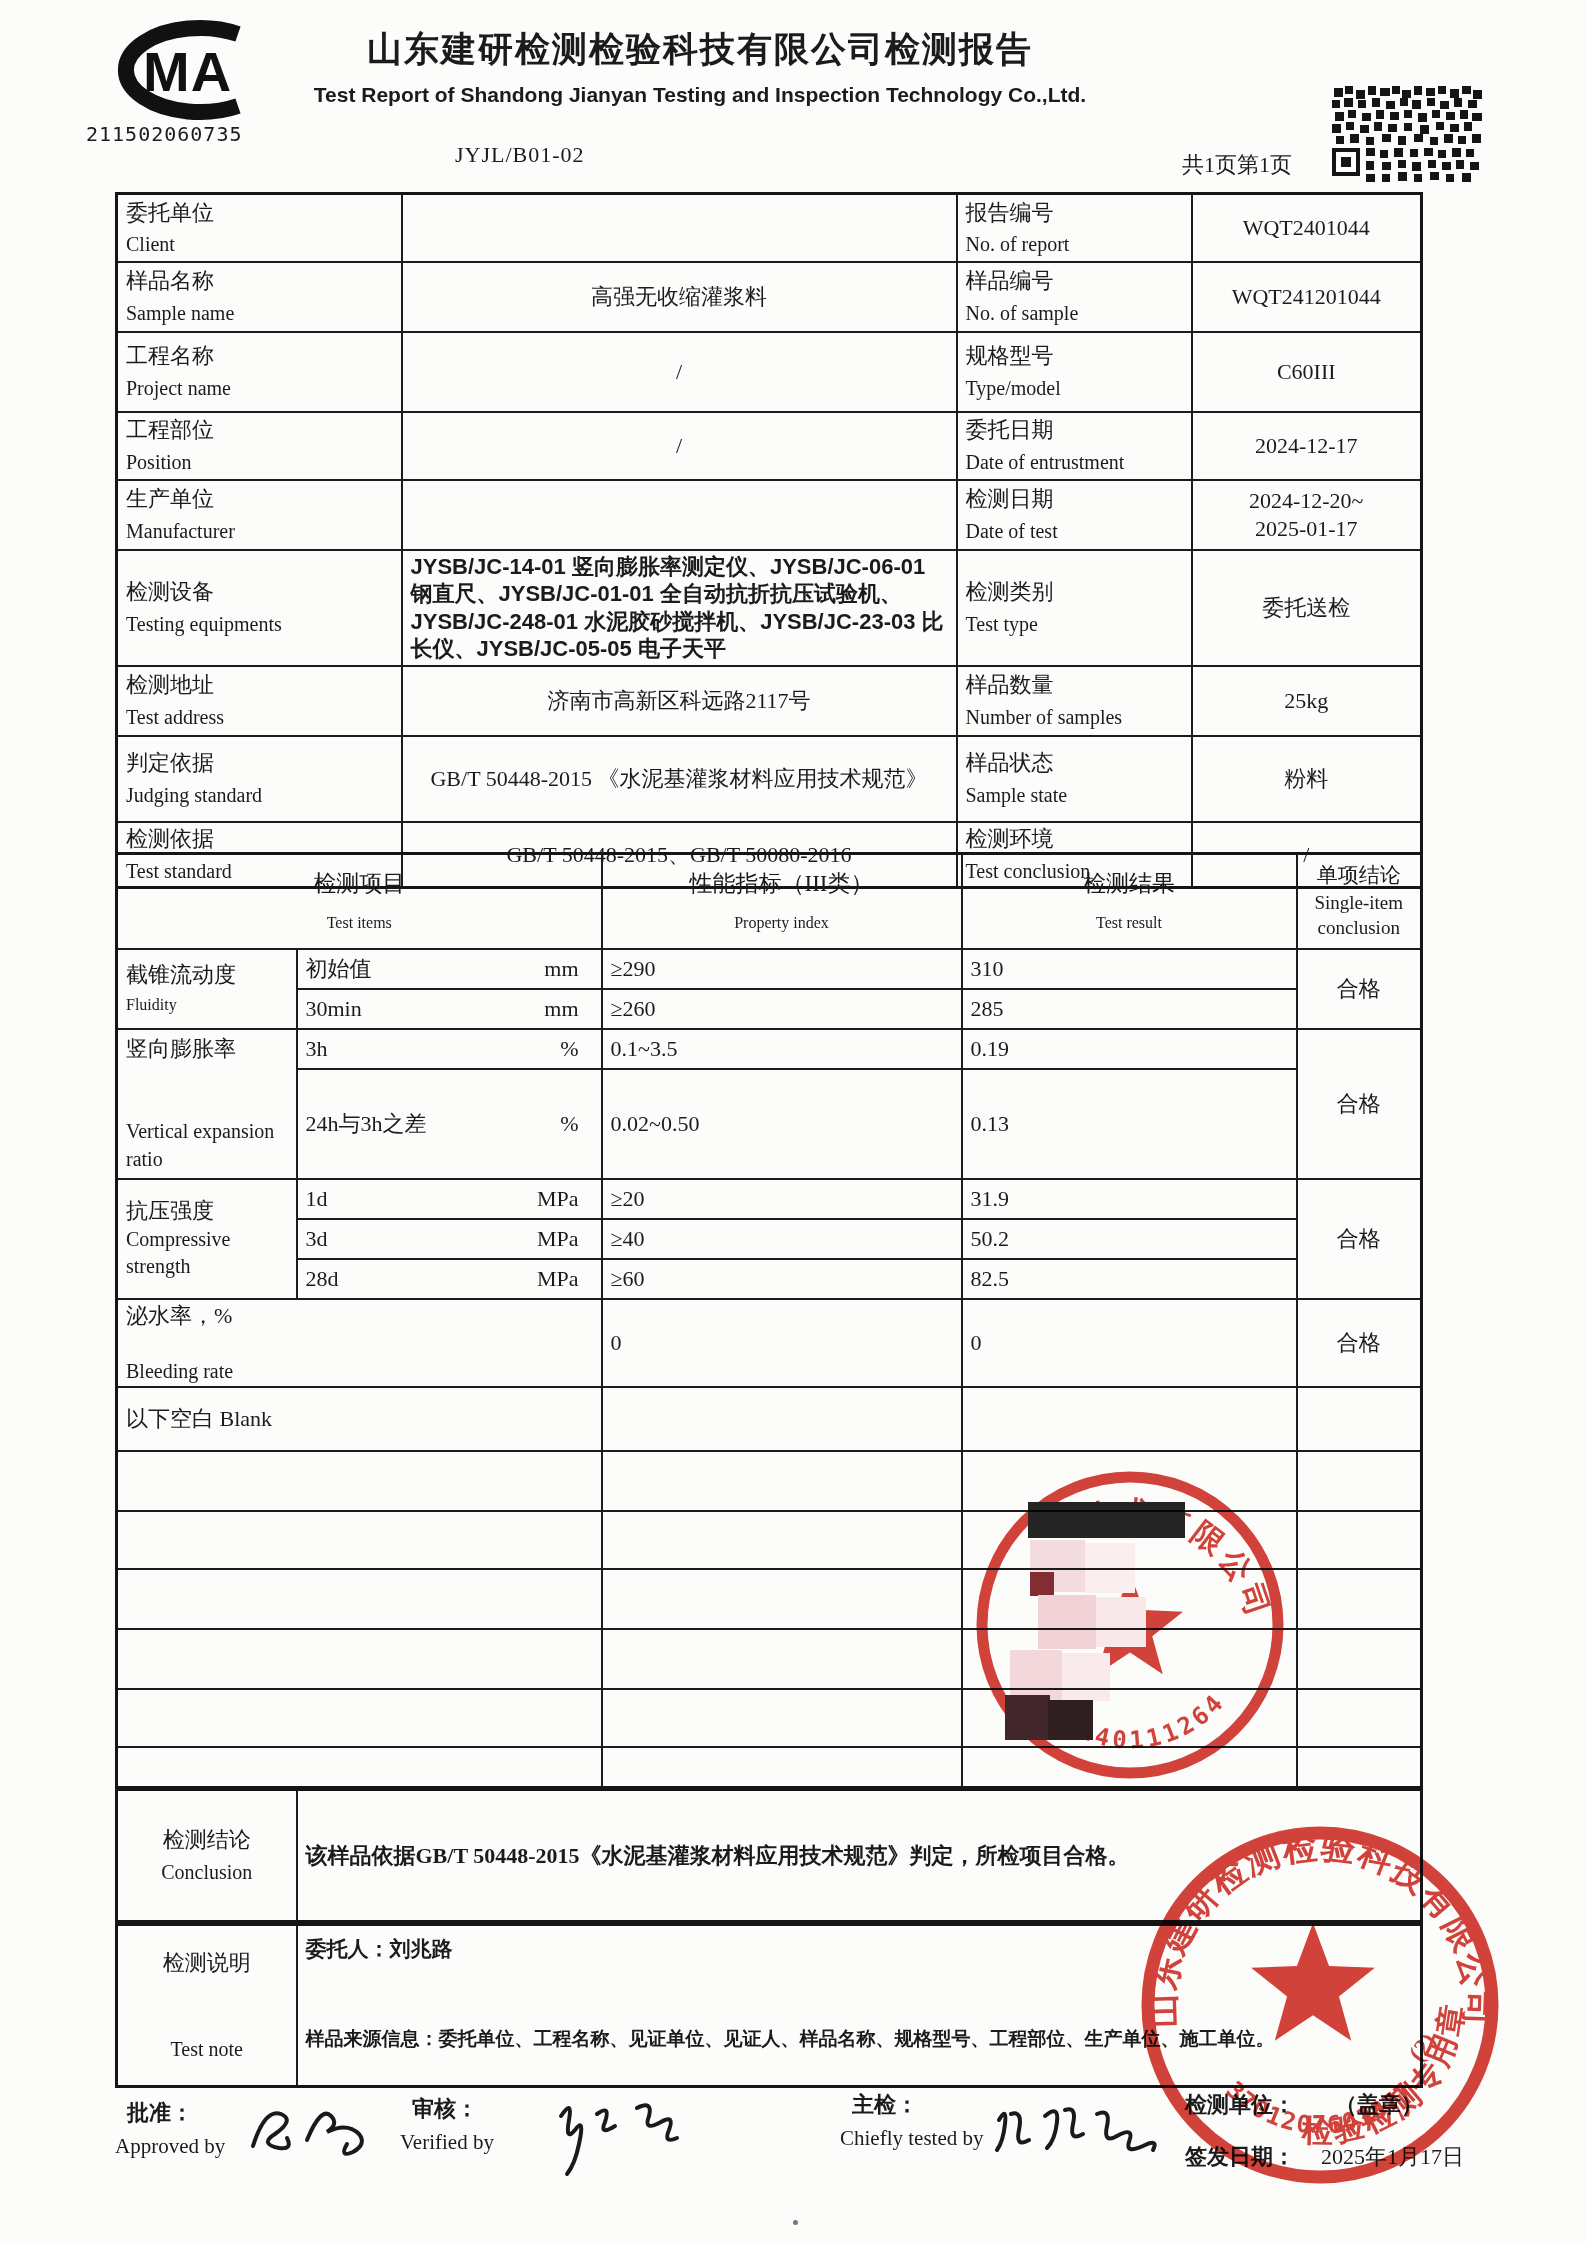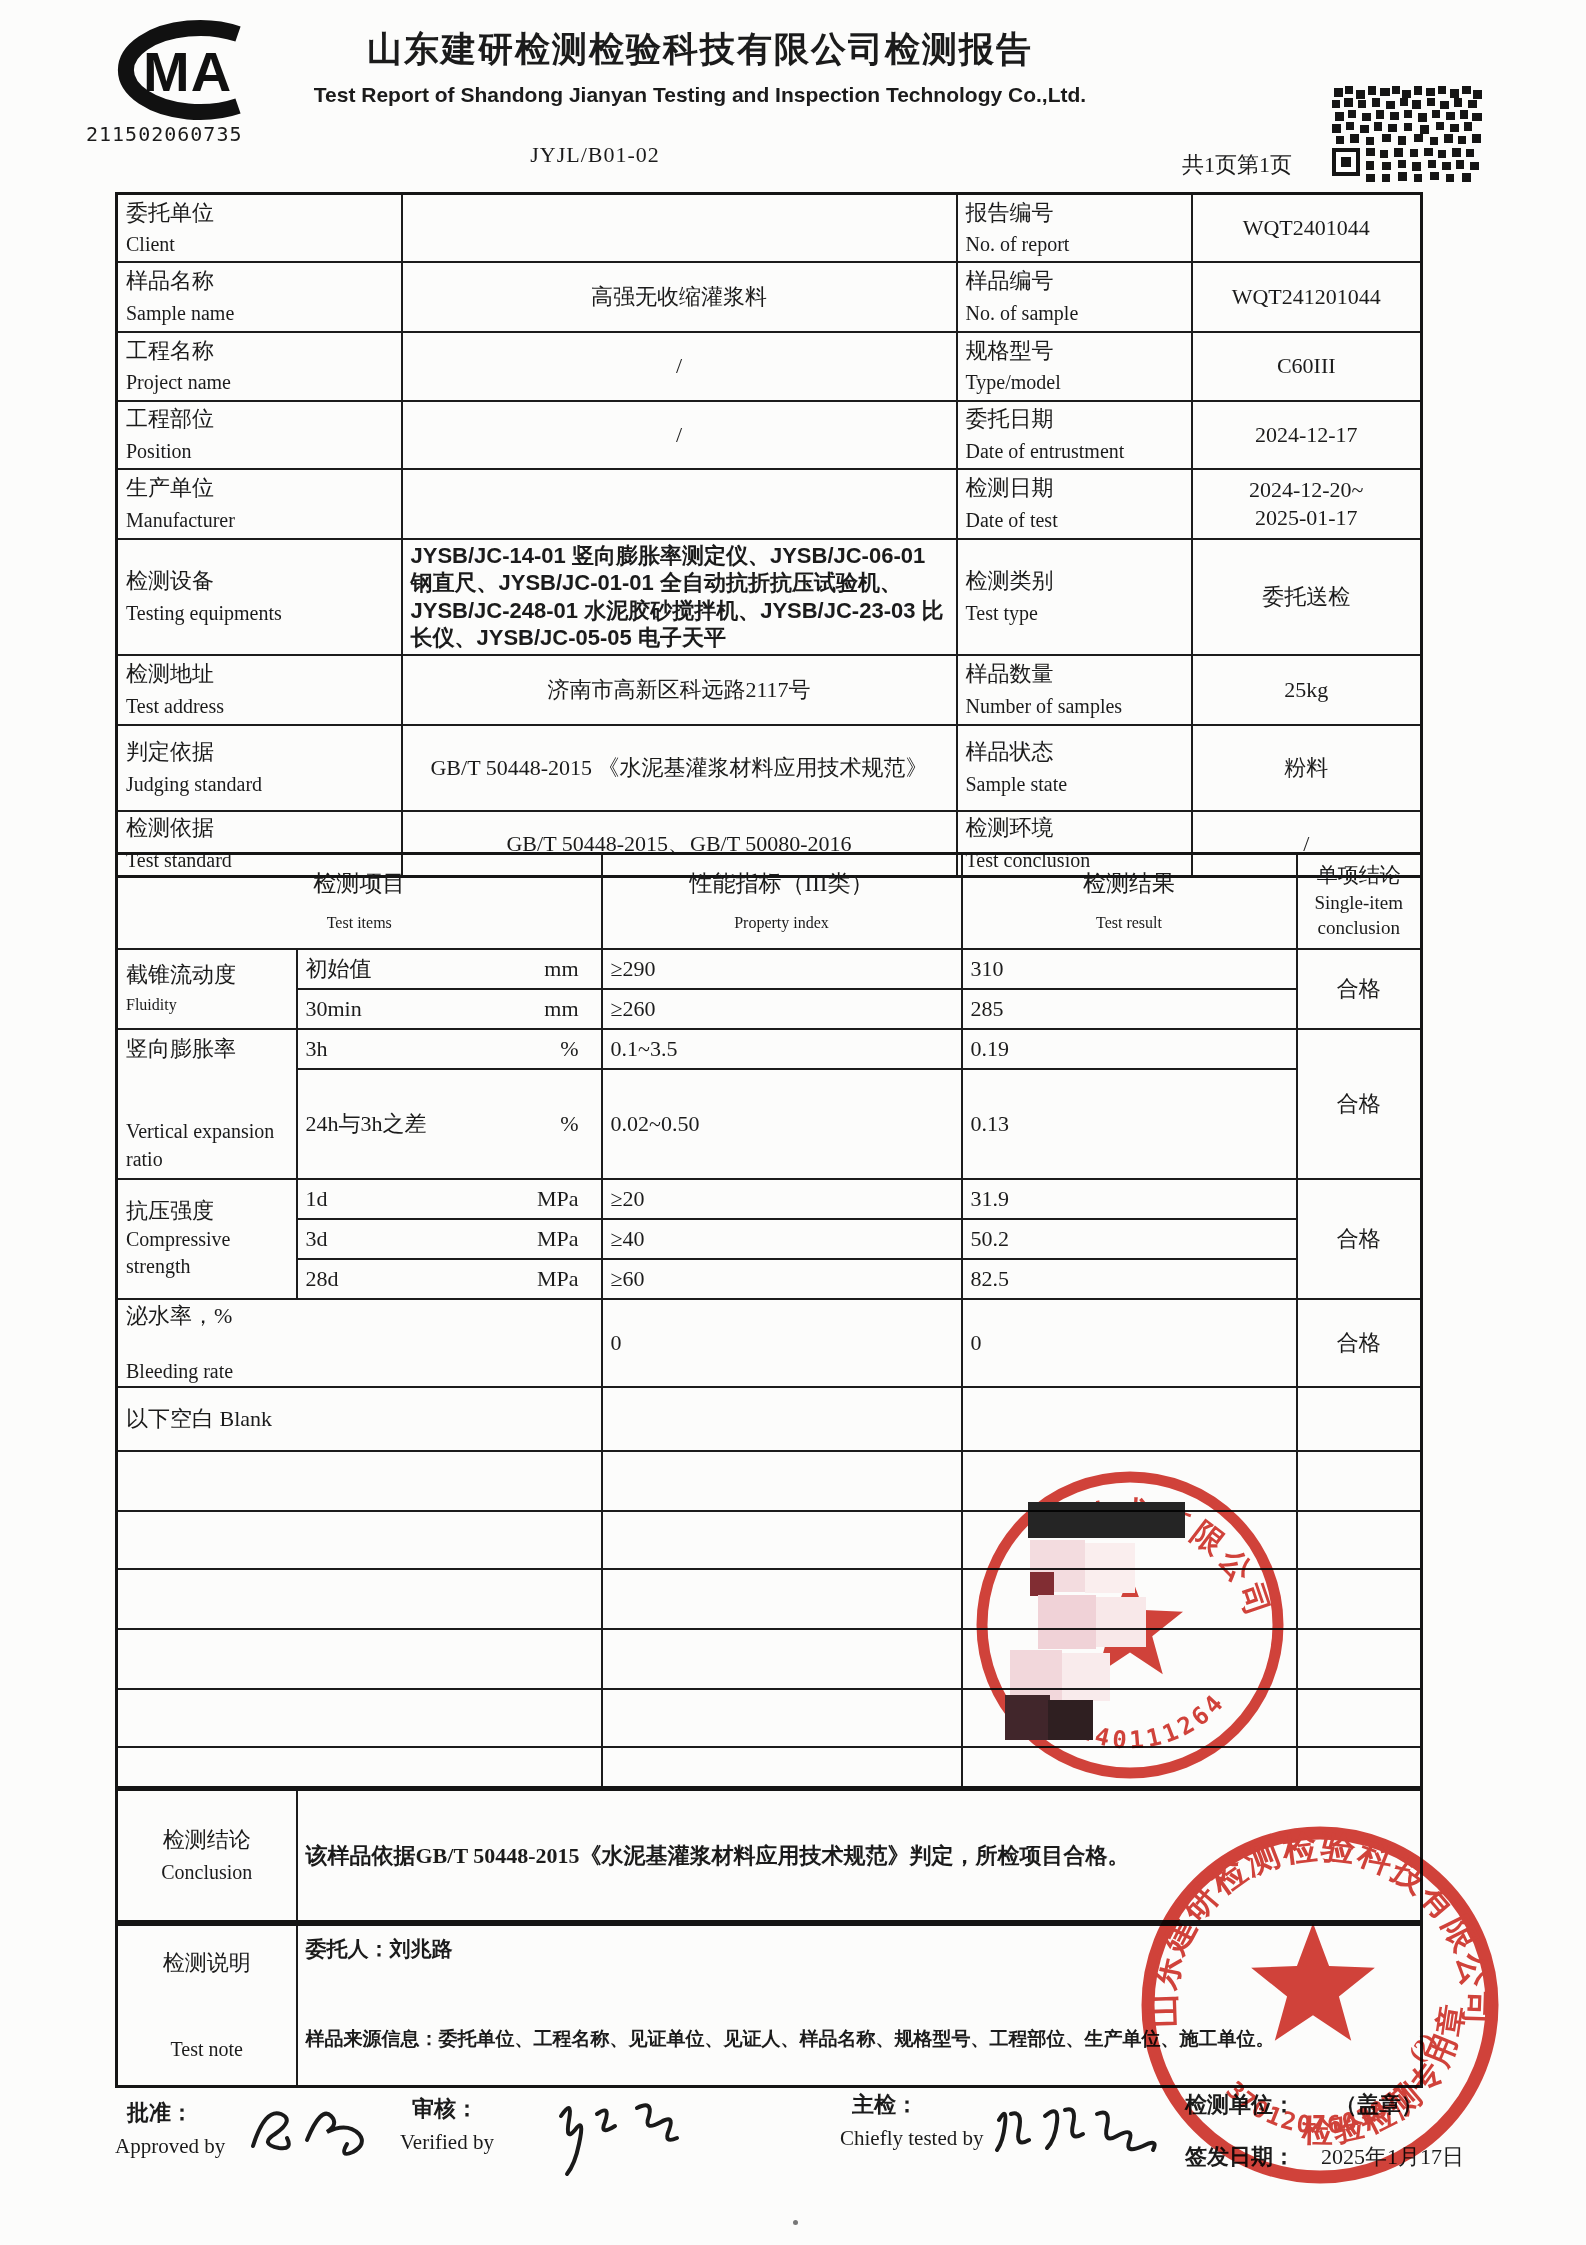--- a/index.html
+++ b/index.html
@@ -2,21 +2,21 @@
 <html><head>
 <meta charset="utf-8">
 <style>
   html,body{margin:0;padding:0;background:#e8e8e8;}
   #page{position:relative;width:1586px;height:2245px;background:#fcfcfb;
         font-family:"Liberation Serif","DejaVu Serif",serif;color:#1b1b1b;overflow:hidden;}
   .abs{position:absolute;}
   
   .title-cn{font-size:35px;font-weight:bold;letter-spacing:2px;text-align:center;}
   .title-en{font-size:21px;font-weight:bold;text-align:center;margin-top:10px;font-family:"Liberation Sans","DejaVu Sans",sans-serif;}
-  .form-code{font-size:22px;text-align:center;letter-spacing:1px;}
+  .form-code{font-size:22px;text-align:left;letter-spacing:1px;}
   .page-ind{font-size:22px;}
   .cma-num{font-size:20px;letter-spacing:1px;font-family:"DejaVu Sans Mono",monospace;}
   
   table.tbl{border-collapse:collapse;table-layout:fixed;position:absolute;left:115px;width:1305px;background:transparent;}
   table.tbl td{border:2px solid #1c1c1c;padding:2px 8px;vertical-align:middle;overflow:hidden;font-size:22px;line-height:1.25;}
   table.tbl{border:3px solid #151515;}
   .lbl .cn{display:block;font-size:22px;}
   .lbl .en{display:block;font-size:20px;margin-top:6px;}
   .lbl{vertical-align:middle;}
   .val{font-size:22px;text-align:center;}
@@ -103,21 +103,21 @@
         <td class="val">高强无收缩灌浆料</td>
         <td class="lbl">
             <span class="cn">样品编号</span>
             <span class="en">No. of sample</span>
           </td>
         <td class="val">
             <div>WQT241201044</div>
             <div></div>
           </td>
       </tr>
-      <tr style="height:69px">
+      <tr style="height:80px">
         <td class="lbl">
             <span class="cn">工程名称</span>
             <span class="en">Project name</span>
           </td>
         <td class="val">/</td>
         <td class="lbl">
             <span class="cn">规格型号</span>
             <span class="en">Type/model</span>
           </td>
         <td class="val">

